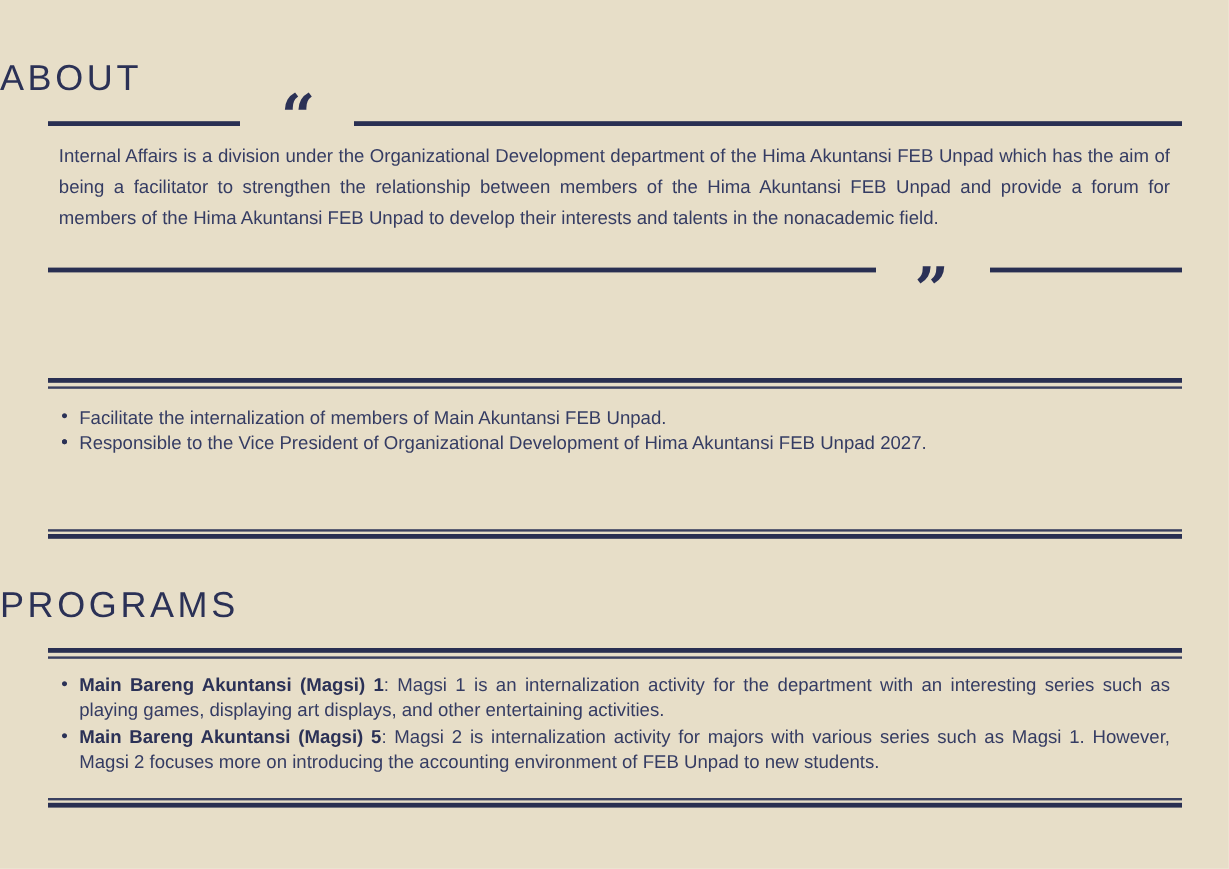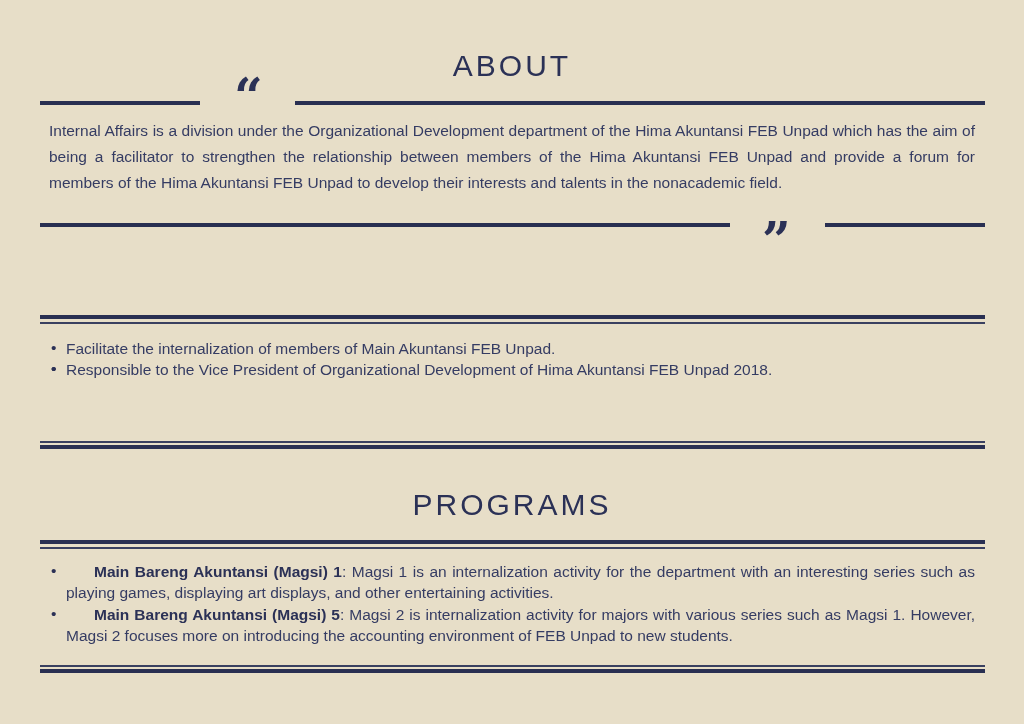--- a/index.html
+++ b/index.html
@@ -6,21 +6,21 @@
   .page{
     position:relative;
     width:1024px;height:724px;
     background:#e7dec8;
     font-family:"Liberation Sans", sans-serif;
     color:#353c63;
     overflow:hidden;
   }
   .section-title{
     position:absolute;left:0;width:100%;
-    text-align:center;
+    text-align:left;
     font-size:30px;line-height:32px;
     font-weight:300;
     letter-spacing:3px;
     color:#2b3156;
   }
   .rule{position:absolute;background:#292f52;height:4px;}
   .quote{
     position:absolute;
     font-family:"DejaVu Serif", serif;
     font-weight:bold;
@@ -46,21 +46,21 @@
     color:#353c63;
   }
   ul.bullets li{
     position:relative;
     padding-left:17px;
   }
   ul.bullets li .dot{
     position:absolute;left:2px;top:-1px;
     color:#2b3156;
   }
-  ul.bullets li strong{color:#2b3156;font-weight:bold;margin-left:28px;}
+  ul.bullets li strong{color:#2b3156;font-weight:bold;}
 </style>
 </head>
 <body>
 
 <div class="page">
 
   <div class="section-title" style="top:50px;">ABOUT</div>
 
   <div class="rule" style="left:40px;top:101px;width:160px;"></div>
   <div class="quote" style="left:234px;top:72px;">“</div>
@@ -81,21 +81,21 @@
   <ul class="bullets" style="top:338px;">
     <li>
       <span class="dot">•</span>
       <span>Facilitate the internalization of members of Main Akuntansi FEB Unpad.</span>
     </li>
     <li>
       <span class="dot">•</span>
     </li>
     <li>
       <span class="dot">•</span>
-      <span>Responsible to the Vice President of Organizational Development of Hima Akuntansi FEB Unpad 2018.</span>
+      <span>Responsible to the Vice President of Organizational Development of Hima Akuntansi FEB Unpad 2027.</span>
     </li>
   </ul>
 
   <div class="double-rule bottom" style="top:441px;">
     <div class="thin"></div>
     <div class="thick"></div>
   </div>
 
   <div class="section-title" style="top:489px;">PROGRAMS</div>
 

